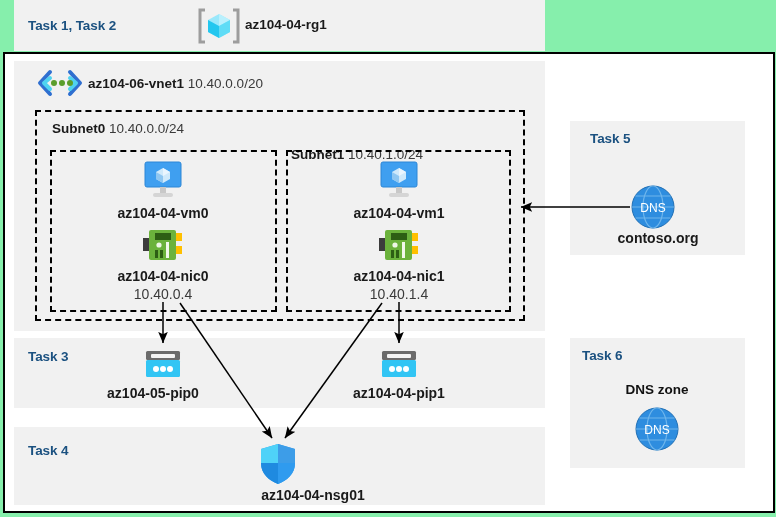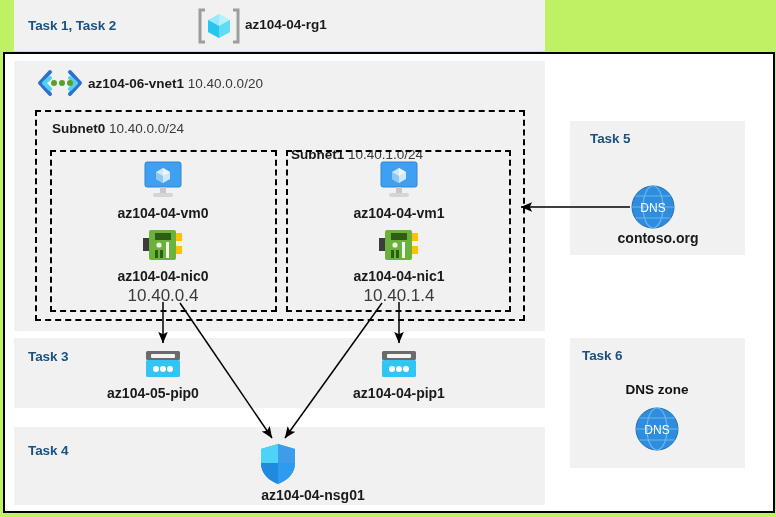--- a/index.html
+++ b/index.html
@@ -4,21 +4,21 @@
 <style>
   html, body {
     margin: 0;
     padding: 0;
     background: #ffffff;
   }
   #canvas {
     position: relative;
     width: 776px;
     height: 517px;
-    background: #bef264;
+    background: #86efac;
     font-family: "Liberation Sans", sans-serif;
     overflow: hidden;
   }
 
   
   .gray-panel {
     position: absolute;
     background: #f1f1f1;
   }
   .solid-box {
@@ -60,21 +60,21 @@
     font-weight: bold;
     font-size: 14px;
     white-space: nowrap;
     text-align: center;
     transform: translateX(-50%);
   }
   .res-sub {
     position: absolute;
     color: #3a3a3a;
     font-weight: normal;
-    font-size: 17px;
+    font-size: 14px;
     white-space: nowrap;
     text-align: center;
     transform: translateX(-50%);
   }
   .center-heading {
     position: absolute;
     color: #111111;
     font-weight: bold;
     font-size: 13.5px;
     white-space: nowrap;

